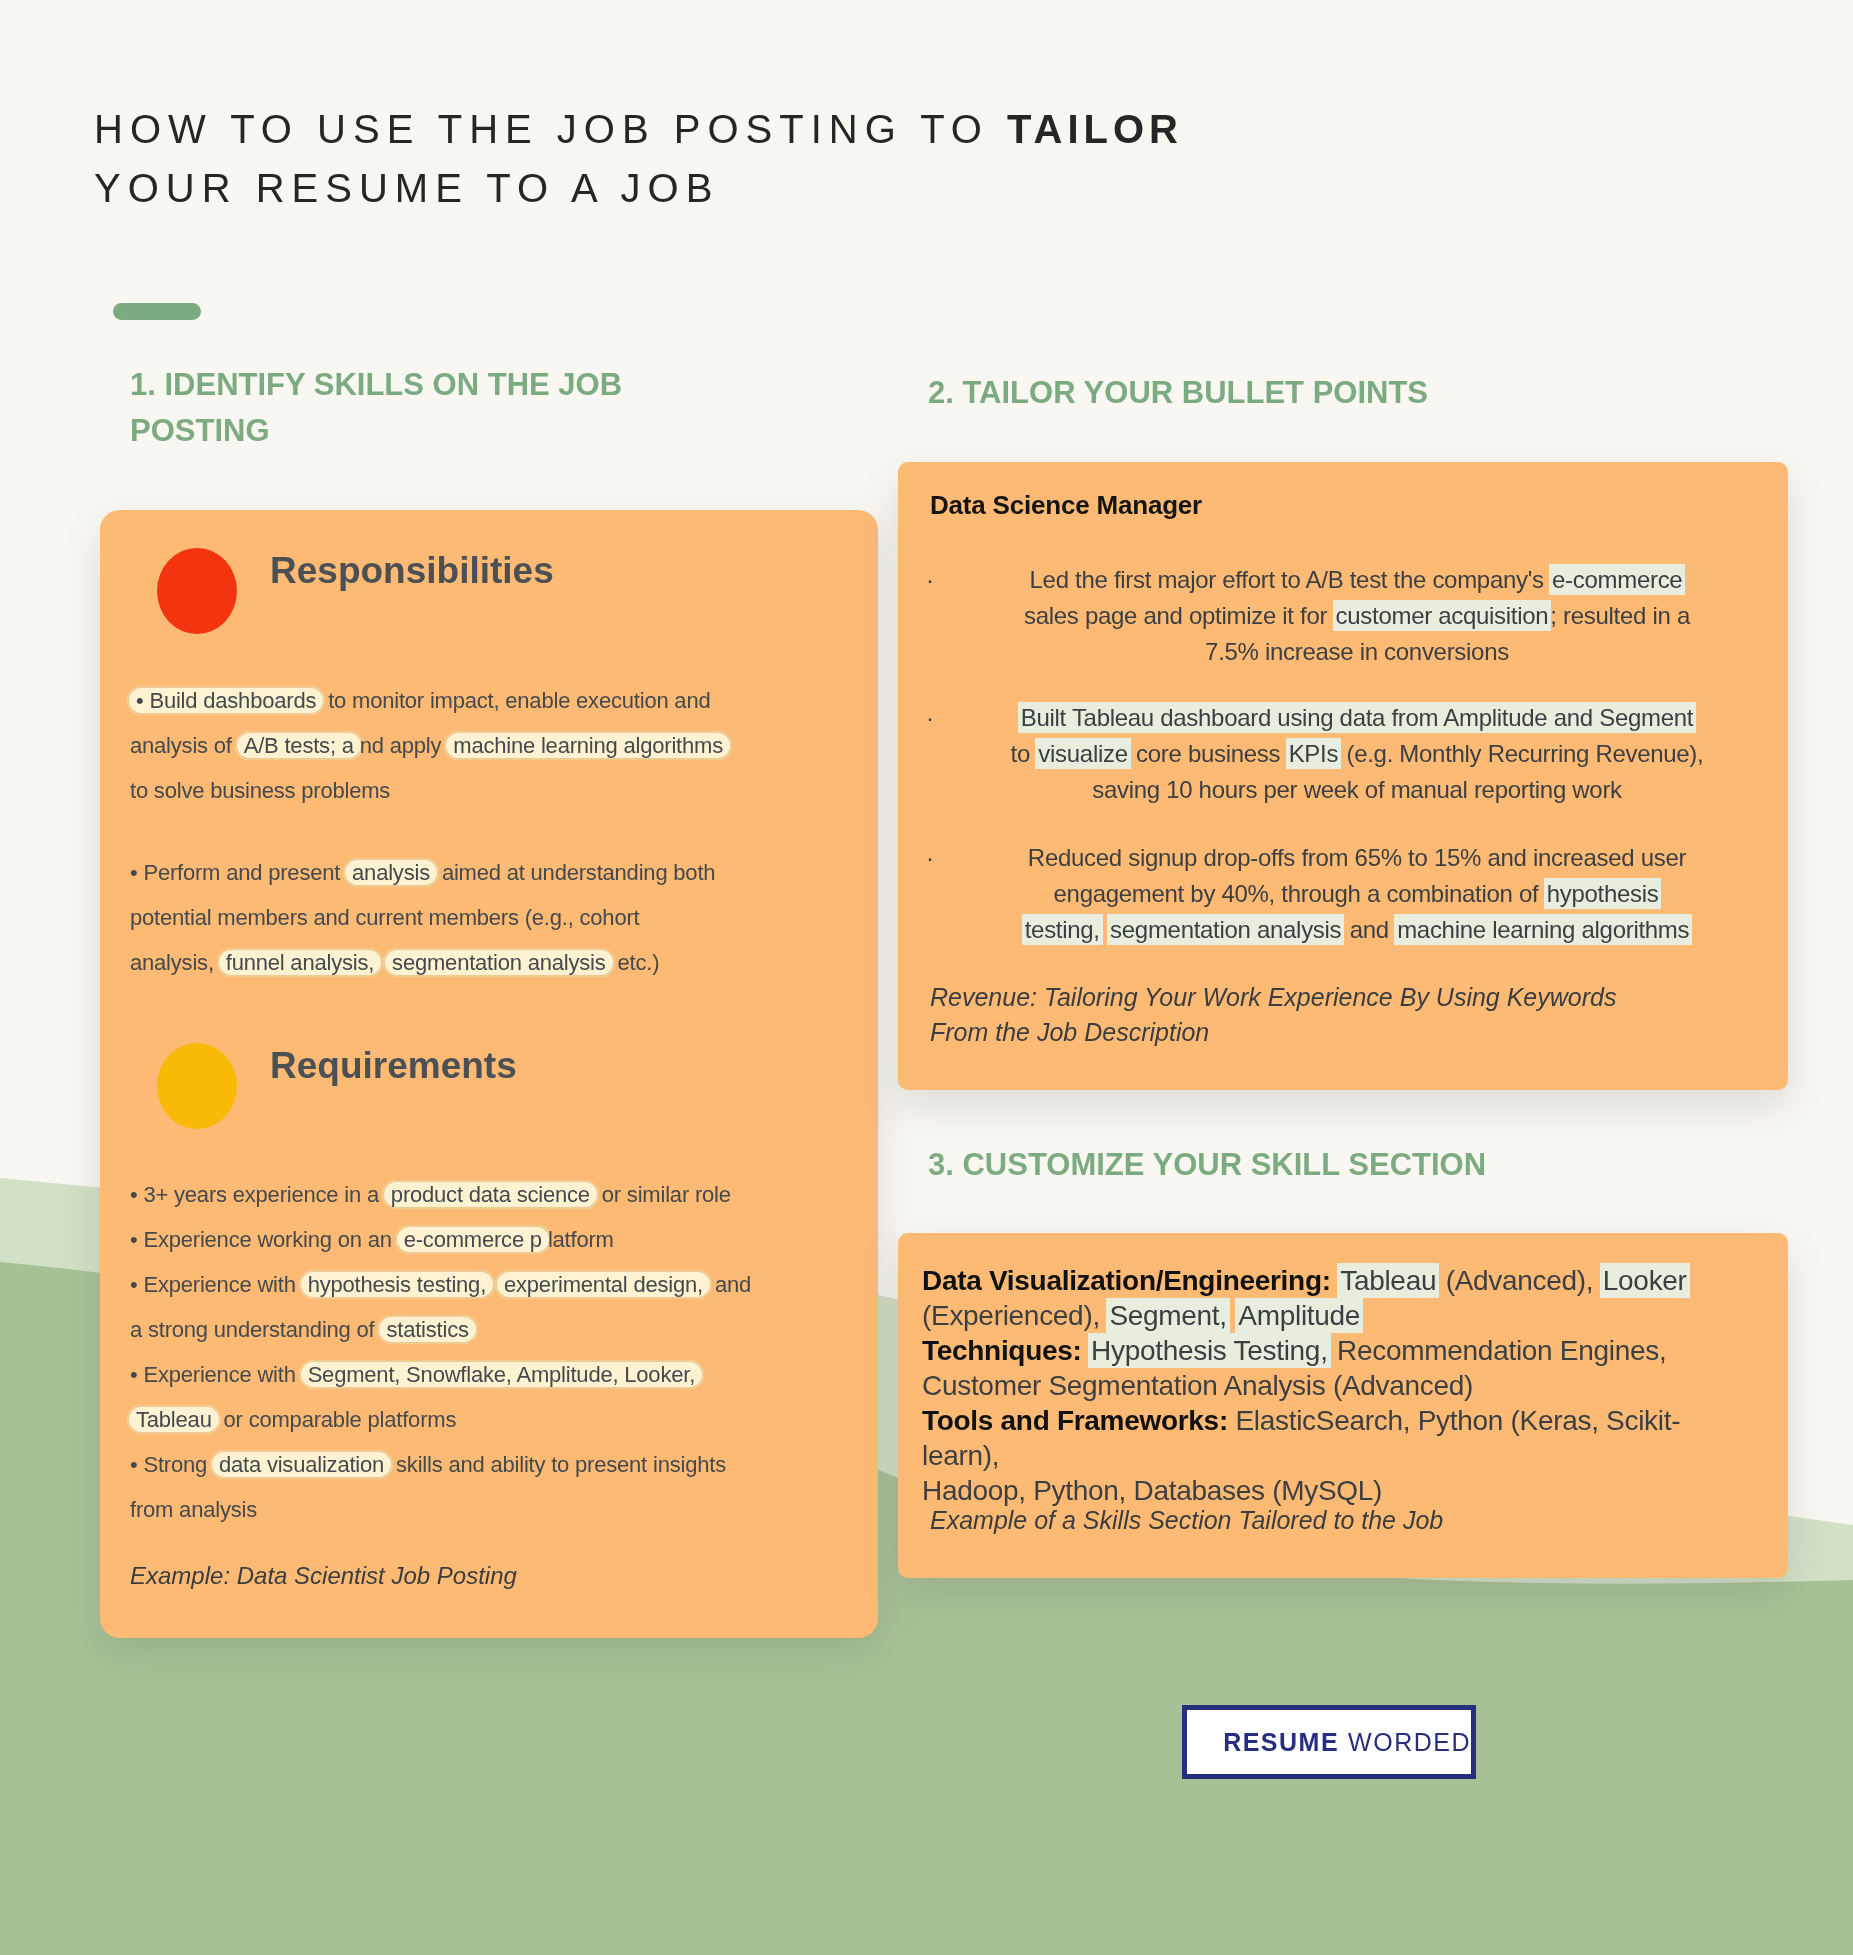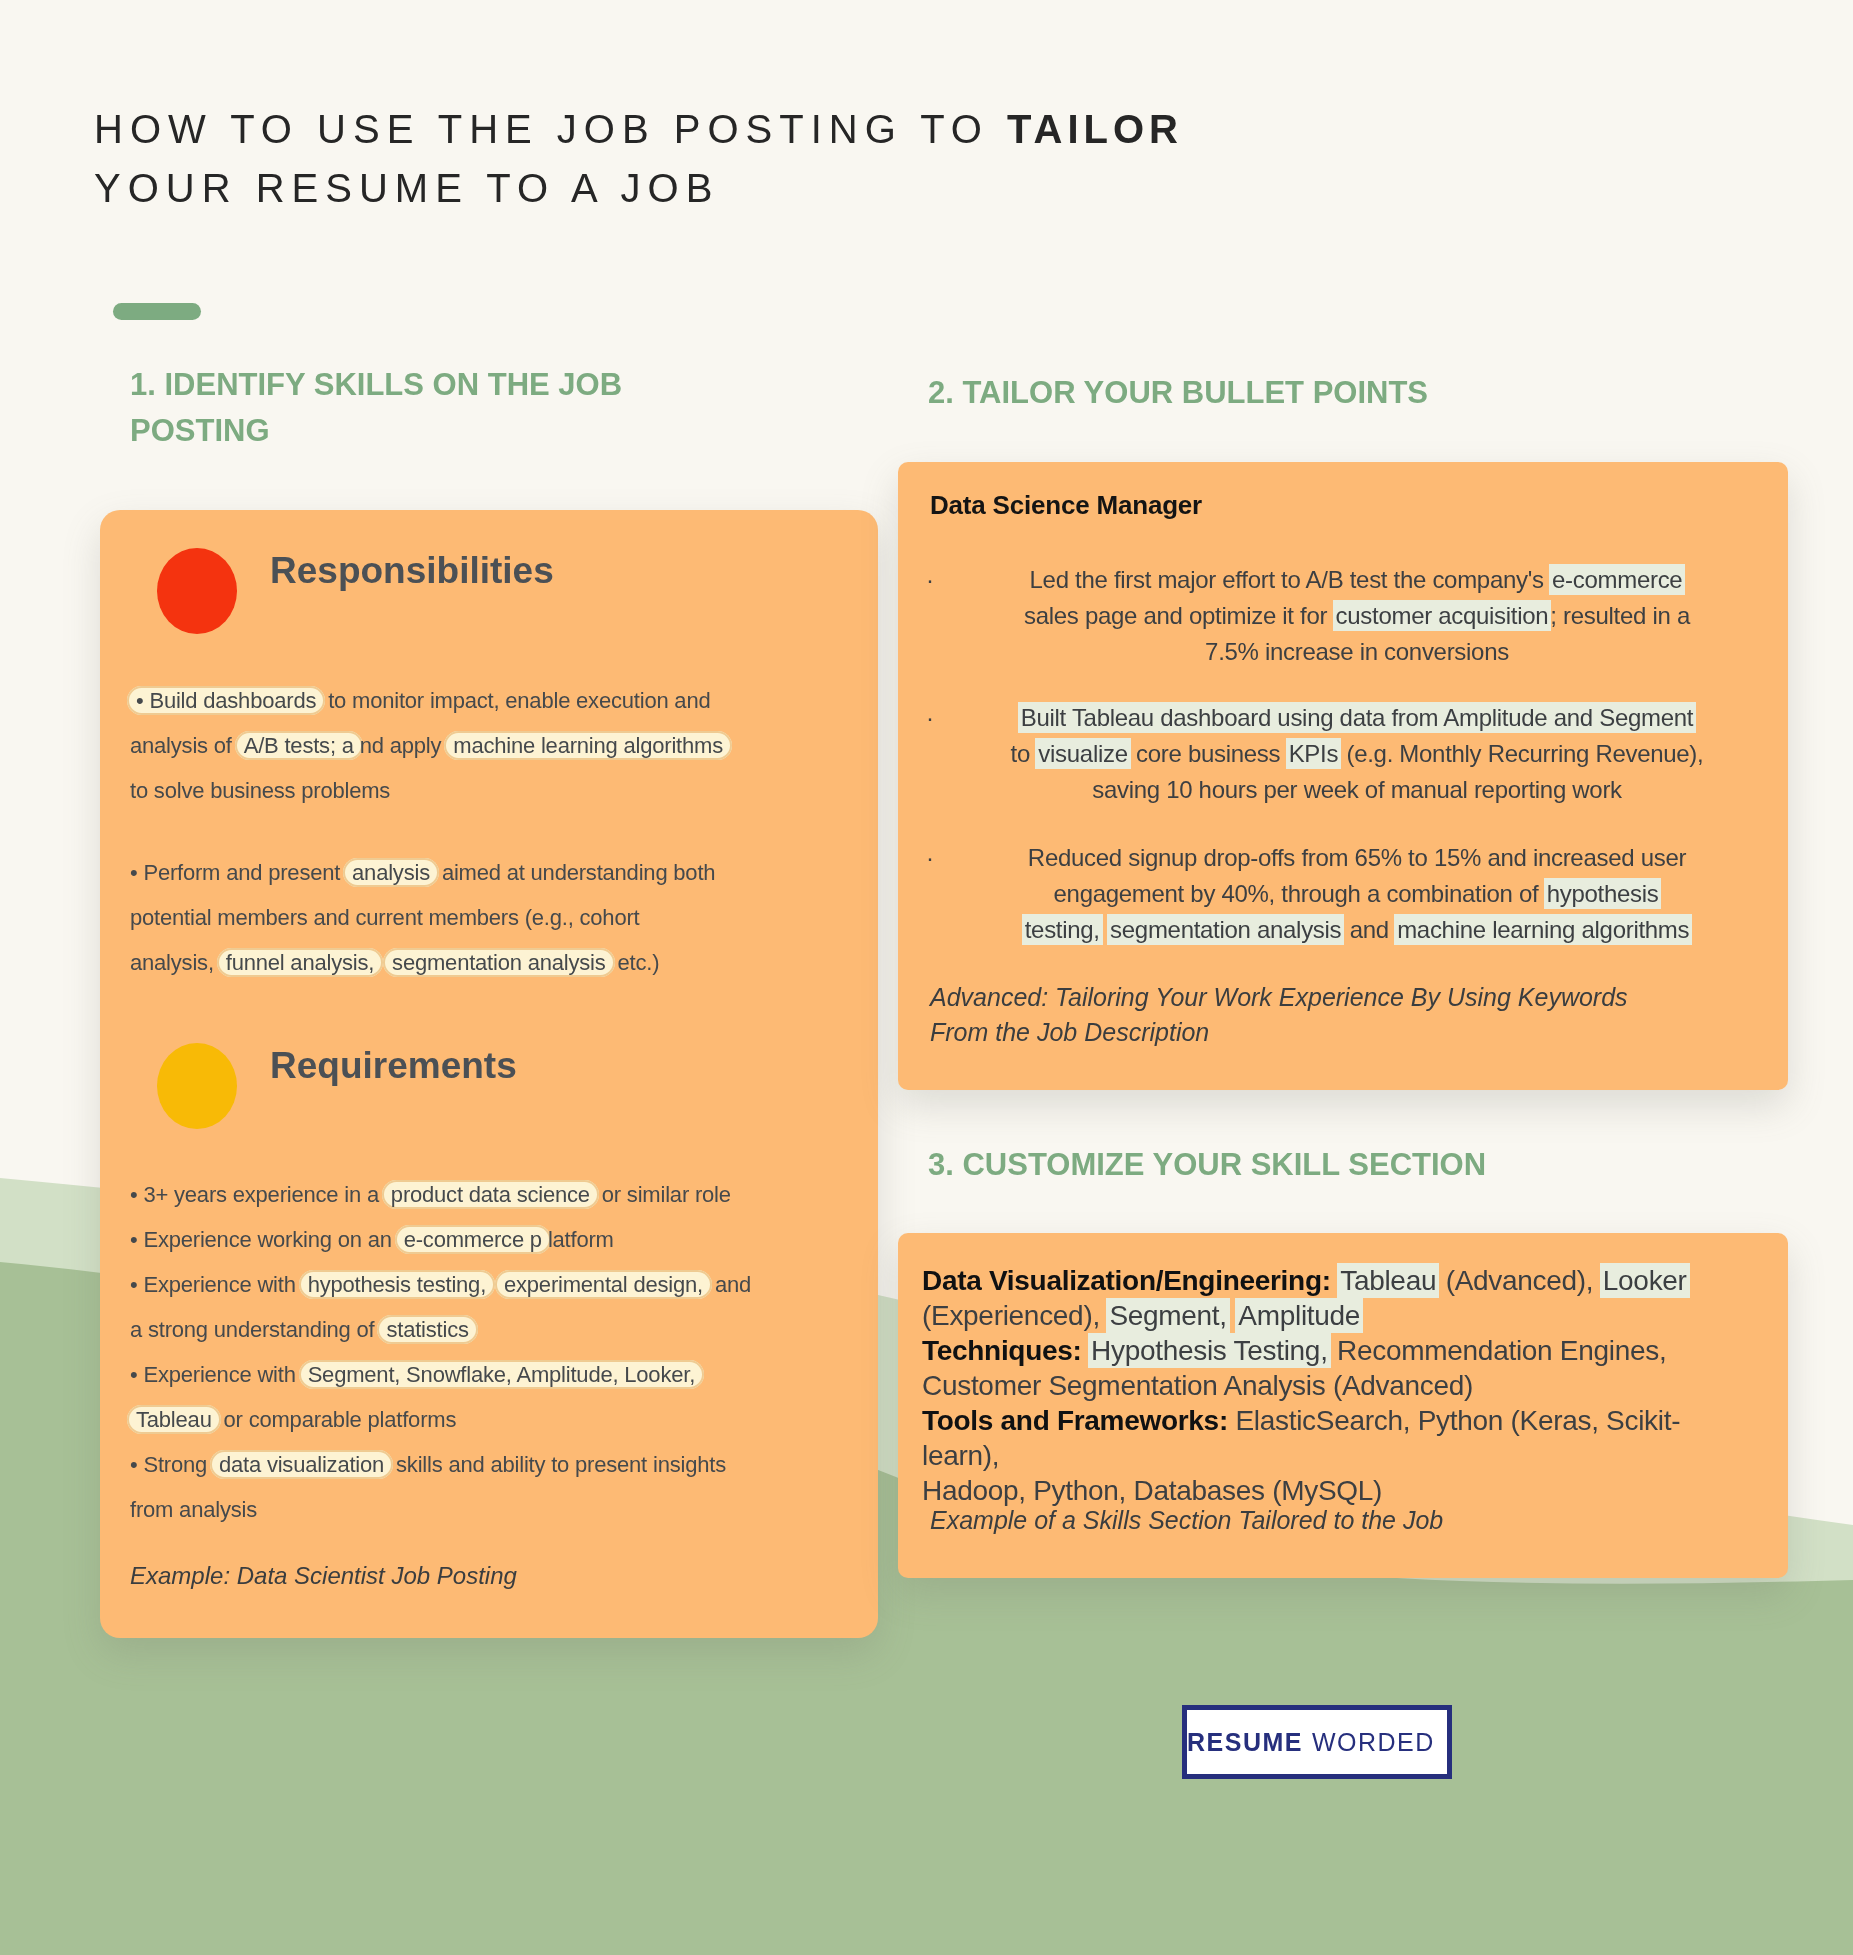--- a/index.html
+++ b/index.html
@@ -47,23 +47,23 @@
   .skills{position:absolute;left:24px;top:30px;white-space:pre-wrap;color:#3c3f42;
           font-size:28px;line-height:35px;letter-spacing:-0.3px;width:830px;}
   .ex3{left:32px;top:270px;font-size:25px;}
 
   .seg-y{background:#fdf3d3;border:2px solid #efcb92;border-radius:15px;padding:0px 7px;
          margin:0 -3px;box-decoration-break:clone;-webkit-box-decoration-break:clone;}
   .seg-g{background:#e8edde;padding:2px 3px;margin:0 -1px;
          box-decoration-break:clone;-webkit-box-decoration-break:clone;}
   .seg-b{font-weight:700;color:#101112;}
 
-  .badge{position:absolute;left:1182px;top:1705px;width:270px;height:74px;z-index:2;
+  .badge{position:absolute;left:1182px;top:1705px;width:294px;height:74px;z-index:2;
          background:#ffffff;border:5px solid #262f7d;box-sizing:border-box;
-         display:flex;align-items:center;justify-content:flex-start;color:#262f7d;
+         display:flex;align-items:center;justify-content:flex-end;color:#262f7d;
          font-size:25px;letter-spacing:1.5px;}
   .badge .bb{font-weight:800;margin-right:9px;}
   .badge .bw{font-weight:400;}
 </style>
 </head>
 <body>
 
 <div class="canvas">
 
   <svg class="bg" viewBox="0 0 1853 1955" preserveAspectRatio="none" aria-hidden="true">
@@ -118,21 +118,21 @@
       <div class="rtext"><span class="seg-g">Built Tableau dashboard using data from Amplitude and Segment</span><span>
 to </span><span class="seg-g">visualize</span><span> core business </span><span class="seg-g">KPIs</span><span> (e.g. Monthly Recurring Revenue),
 saving 10 hours per week of manual reporting work</span></div>
     </div>
     <div class="rbullet rb3">
       <span class="dot">·</span>
       <div class="rtext"><span>Reduced signup drop-offs from 65% to 15% and increased user
 engagement by 40%, through a combination of </span><span class="seg-g">hypothesis</span><span>
 </span><span class="seg-g">testing,</span><span> </span><span class="seg-g">segmentation analysis</span><span> and </span><span class="seg-g">machine learning algorithms</span></div>
     </div>
-    <div class="example ex2">Advanced: Tailoring Your Work Experience By Using Keywords
+    <div class="example ex2">Revenue: Tailoring Your Work Experience By Using Keywords
 From the Job Description</div>
   </section>
 
   <h2 class="ghead" id="h3">3. CUSTOMIZE YOUR SKILL SECTION</h2>
 
   <section class="card card3">
     <div class="skills"><span class="seg-b">Data Visualization/Engineering:</span><span> </span><span class="seg-g">Tableau</span><span> (Advanced), </span><span class="seg-g">Looker</span><span>
 (Experienced), </span><span class="seg-g">Segment,</span><span> </span><span class="seg-g">Amplitude</span><span>
 </span><span class="seg-b">Techniques:</span><span> </span><span class="seg-g">Hypothesis Testing,</span><span> Recommendation Engines,
 Customer Segmentation Analysis (Advanced)

